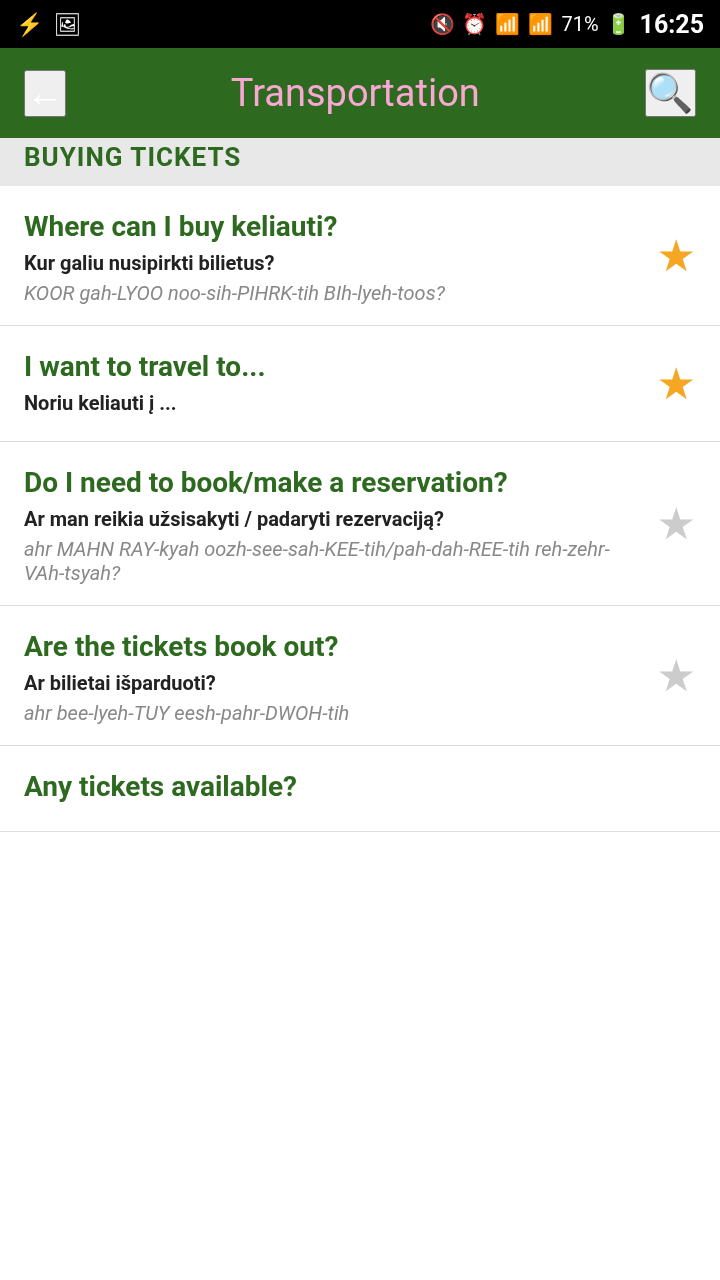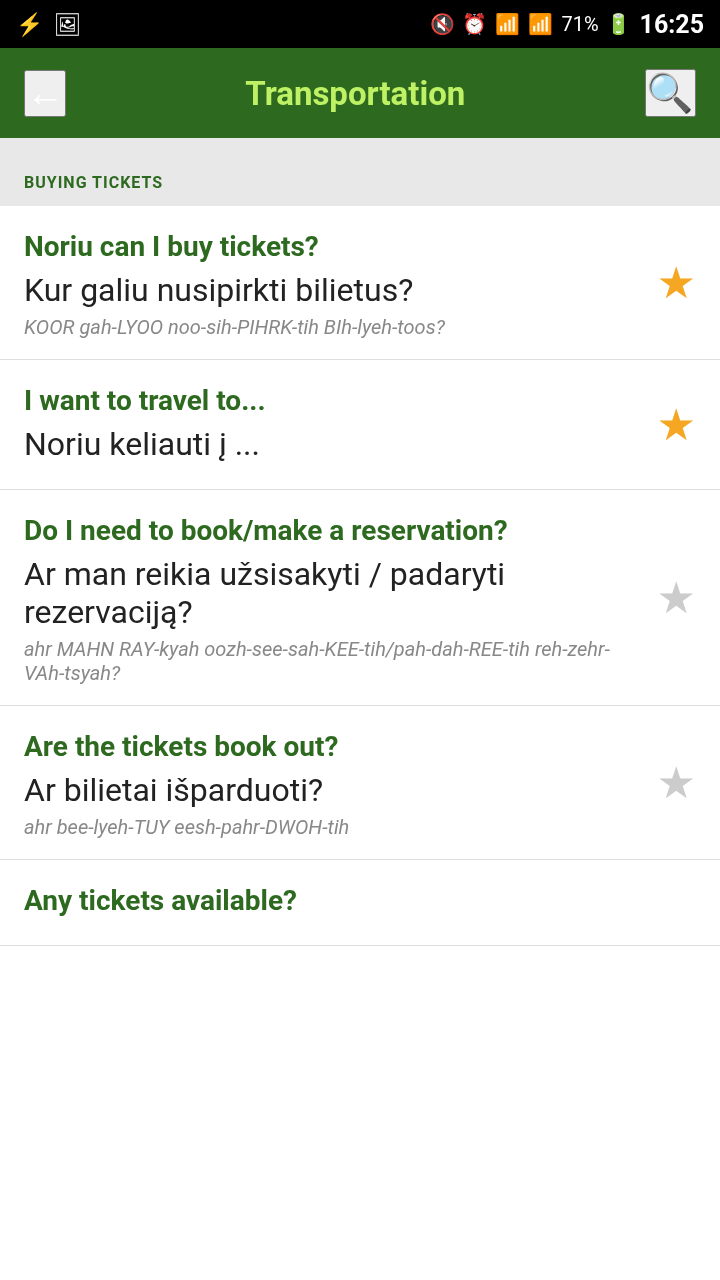--- a/index.html
+++ b/index.html
@@ -41,57 +41,58 @@
     
     .app-bar {
       background: #2d6a1f;
       height: 90px;
       display: flex;
       align-items: center;
       justify-content: space-between;
       padding: 0 24px;
     }
     .app-bar-title {
-      color: #bef264;
-      font-size: 33px;
-      font-weight: 700;
+      color: #f9a8d4;
+      font-size: 38px;
+      font-weight: 400;
     }
     .app-bar-icon {
       color: #fff;
       font-size: 38px;
       cursor: pointer;
     }
 
     
     .section-header {
       background: #e8e8e8;
-      padding: 35px 24px 14px;
-      font-size: 16px;
+      padding: 4px 24px 14px;
+      font-size: 26px;
       font-weight: 700;
       color: #2d6a1f;
       letter-spacing: 1px;
     }
 
     
     .phrase-item {
       padding: 24px 24px 20px;
       border-bottom: 1px solid #ddd;
       position: relative;
     }
     .phrase-title {
       font-size: 28px;
       font-weight: 700;
       color: #2d6a1f;
       margin-bottom: 8px;
     }
     .phrase-translation {
-      font-size: 32px;
+      font-size: 20px;
       color: #222;
       margin-bottom: 6px;
       padding-right: 60px;
+      font-weight: bold;
     }
     .phrase-phonetic {
       font-size: 20px;
       color: #888;
       font-style: italic;
       padding-right: 60px;
     }
     .star-btn {
       position: absolute;
       right: 24px;
@@ -133,21 +134,21 @@
 <div class="app-bar">
   <button class="app-bar-icon">←</button>
   <span class="app-bar-title">Transportation</span>
   <button class="app-bar-icon">🔍</button>
 </div>
 
 <div class="section-header">BUYING TICKETS</div>
 
 <div id="phrase-list">
     <div class="phrase-item">
-      <div class="phrase-title">Noriu can I buy tickets?</div>
+      <div class="phrase-title">Where can I buy keliauti?</div>
       <div class="phrase-translation">Kur galiu nusipirkti bilietus?</div>
       <div class="phrase-phonetic">KOOR gah-LYOO noo-sih-PIHRK-tih BIh-lyeh-toos?</div>
       <button class="star-btn star-filled">★</button>
     </div>
     <div class="phrase-item">
       <div class="phrase-title">I want to travel to...</div>
       <div class="phrase-translation">Noriu keliauti į ...</div>
       <button class="star-btn star-filled">★</button>
     </div>
     <div class="phrase-item">

